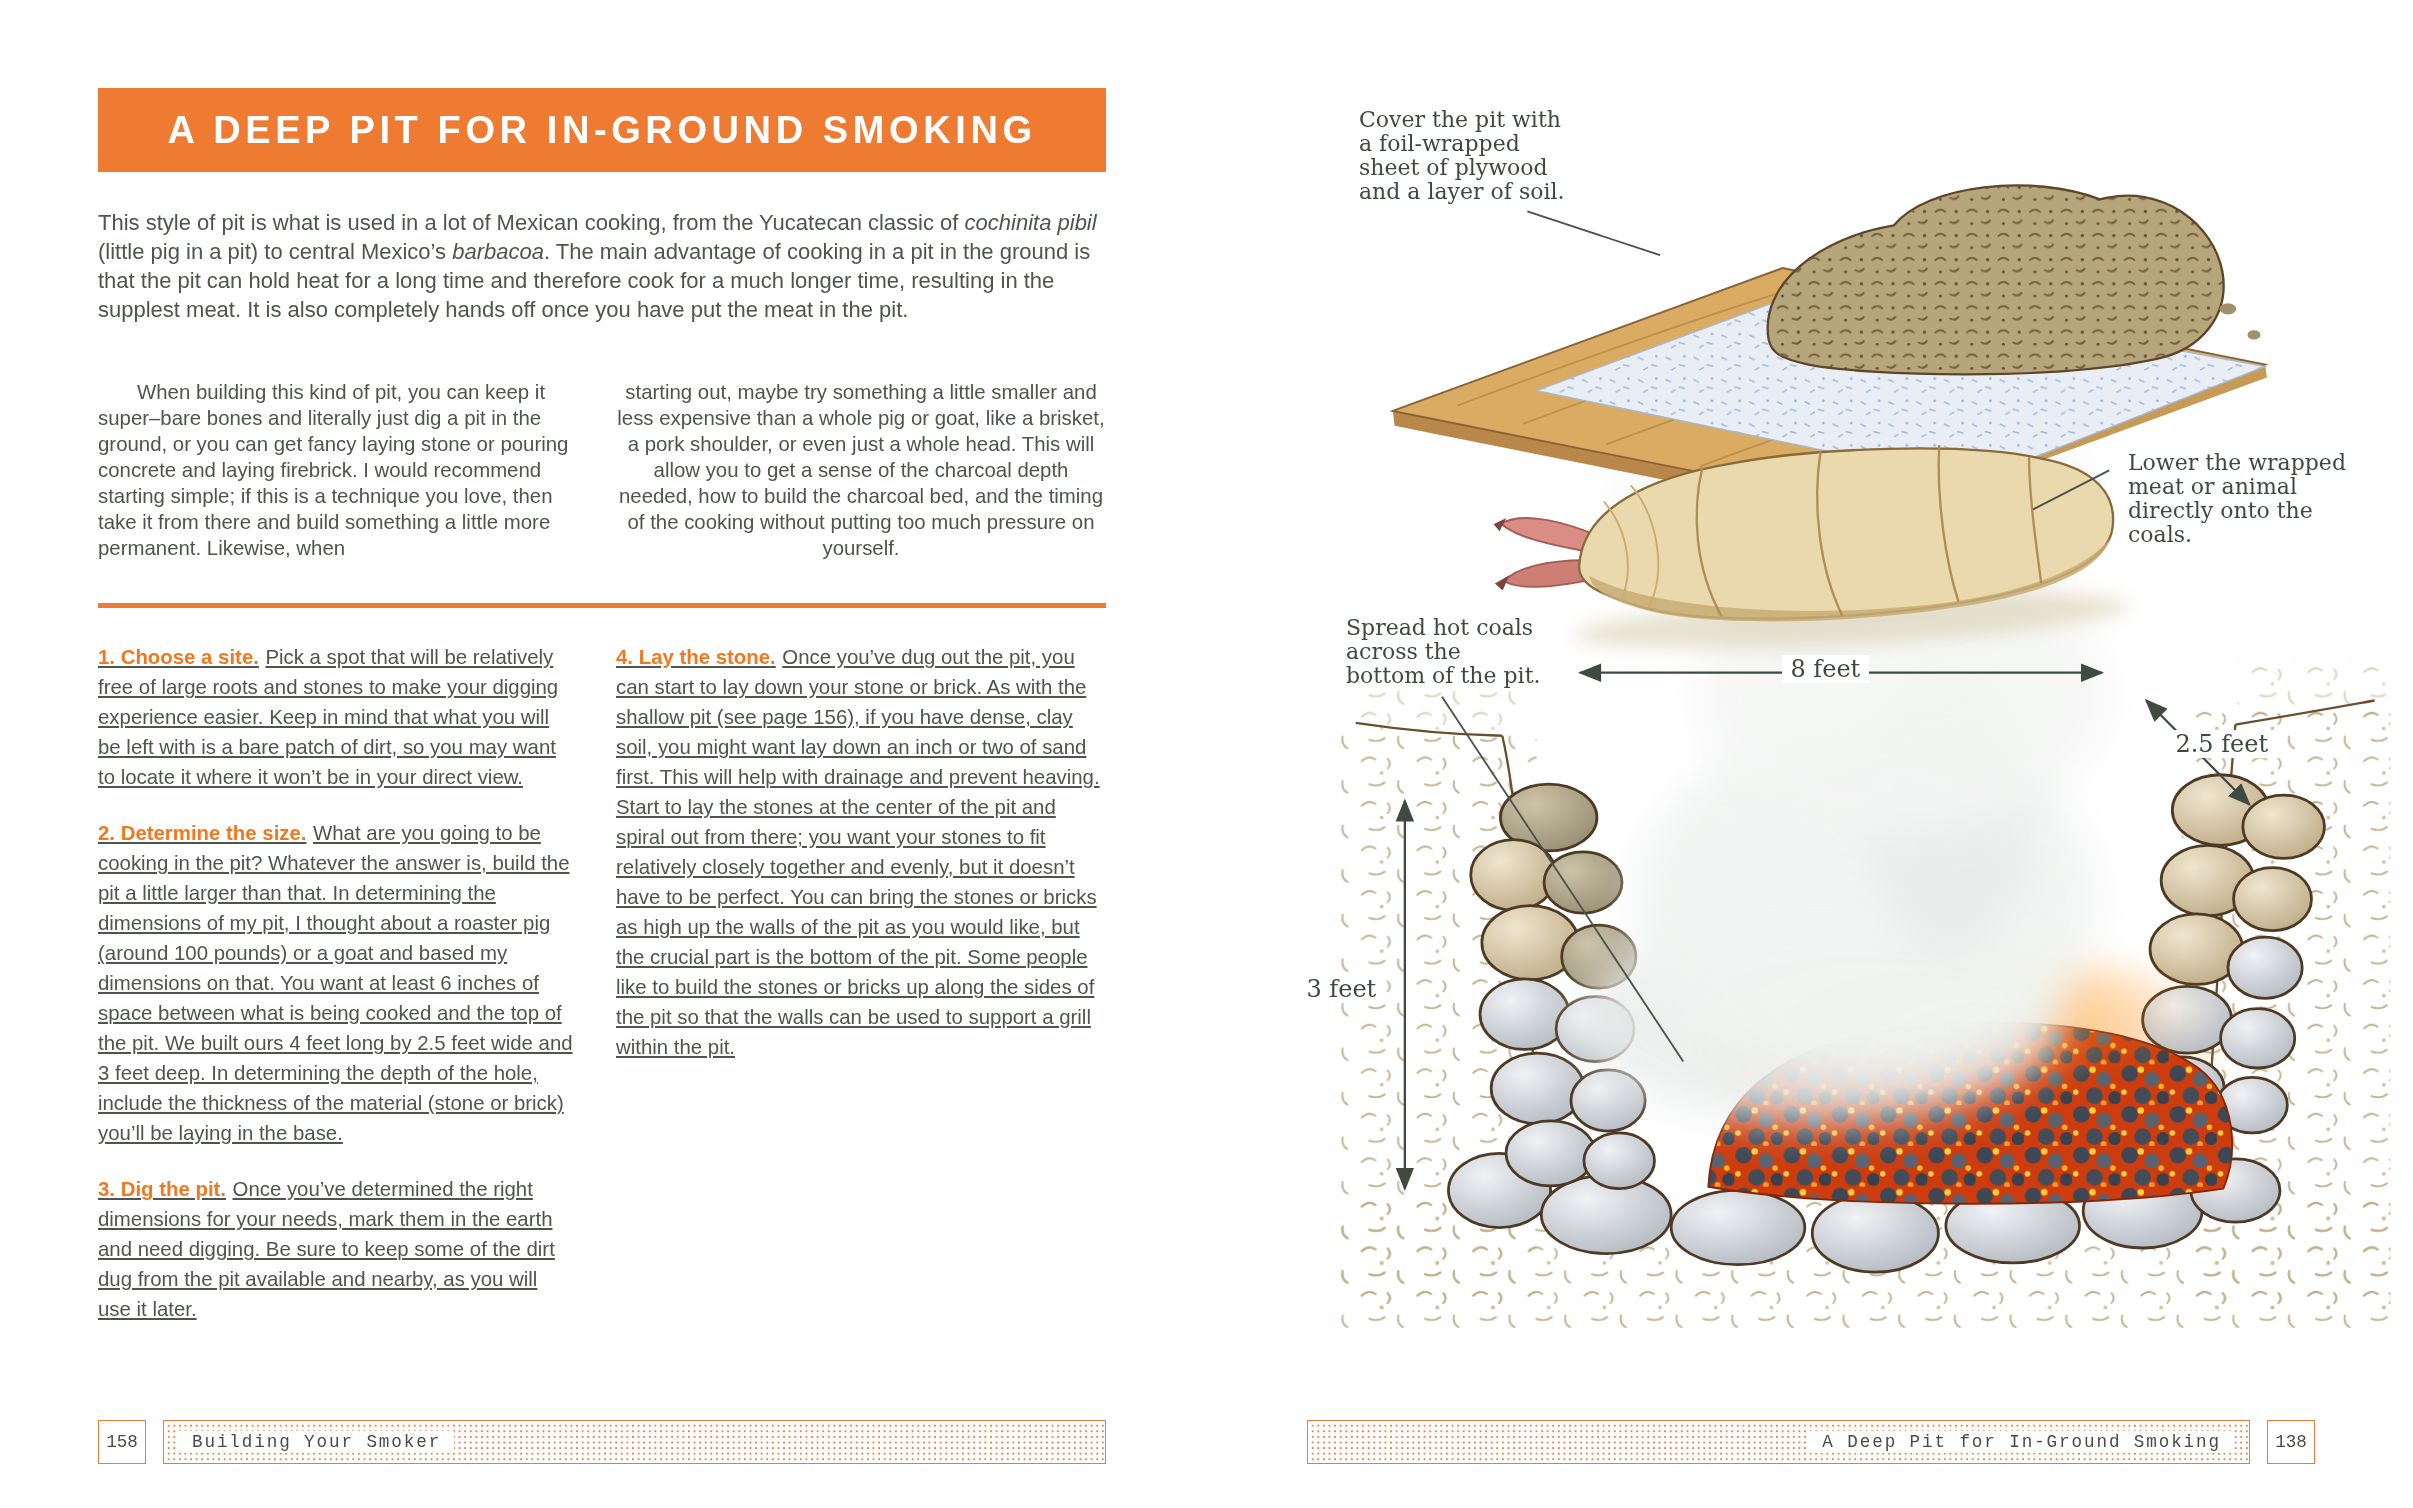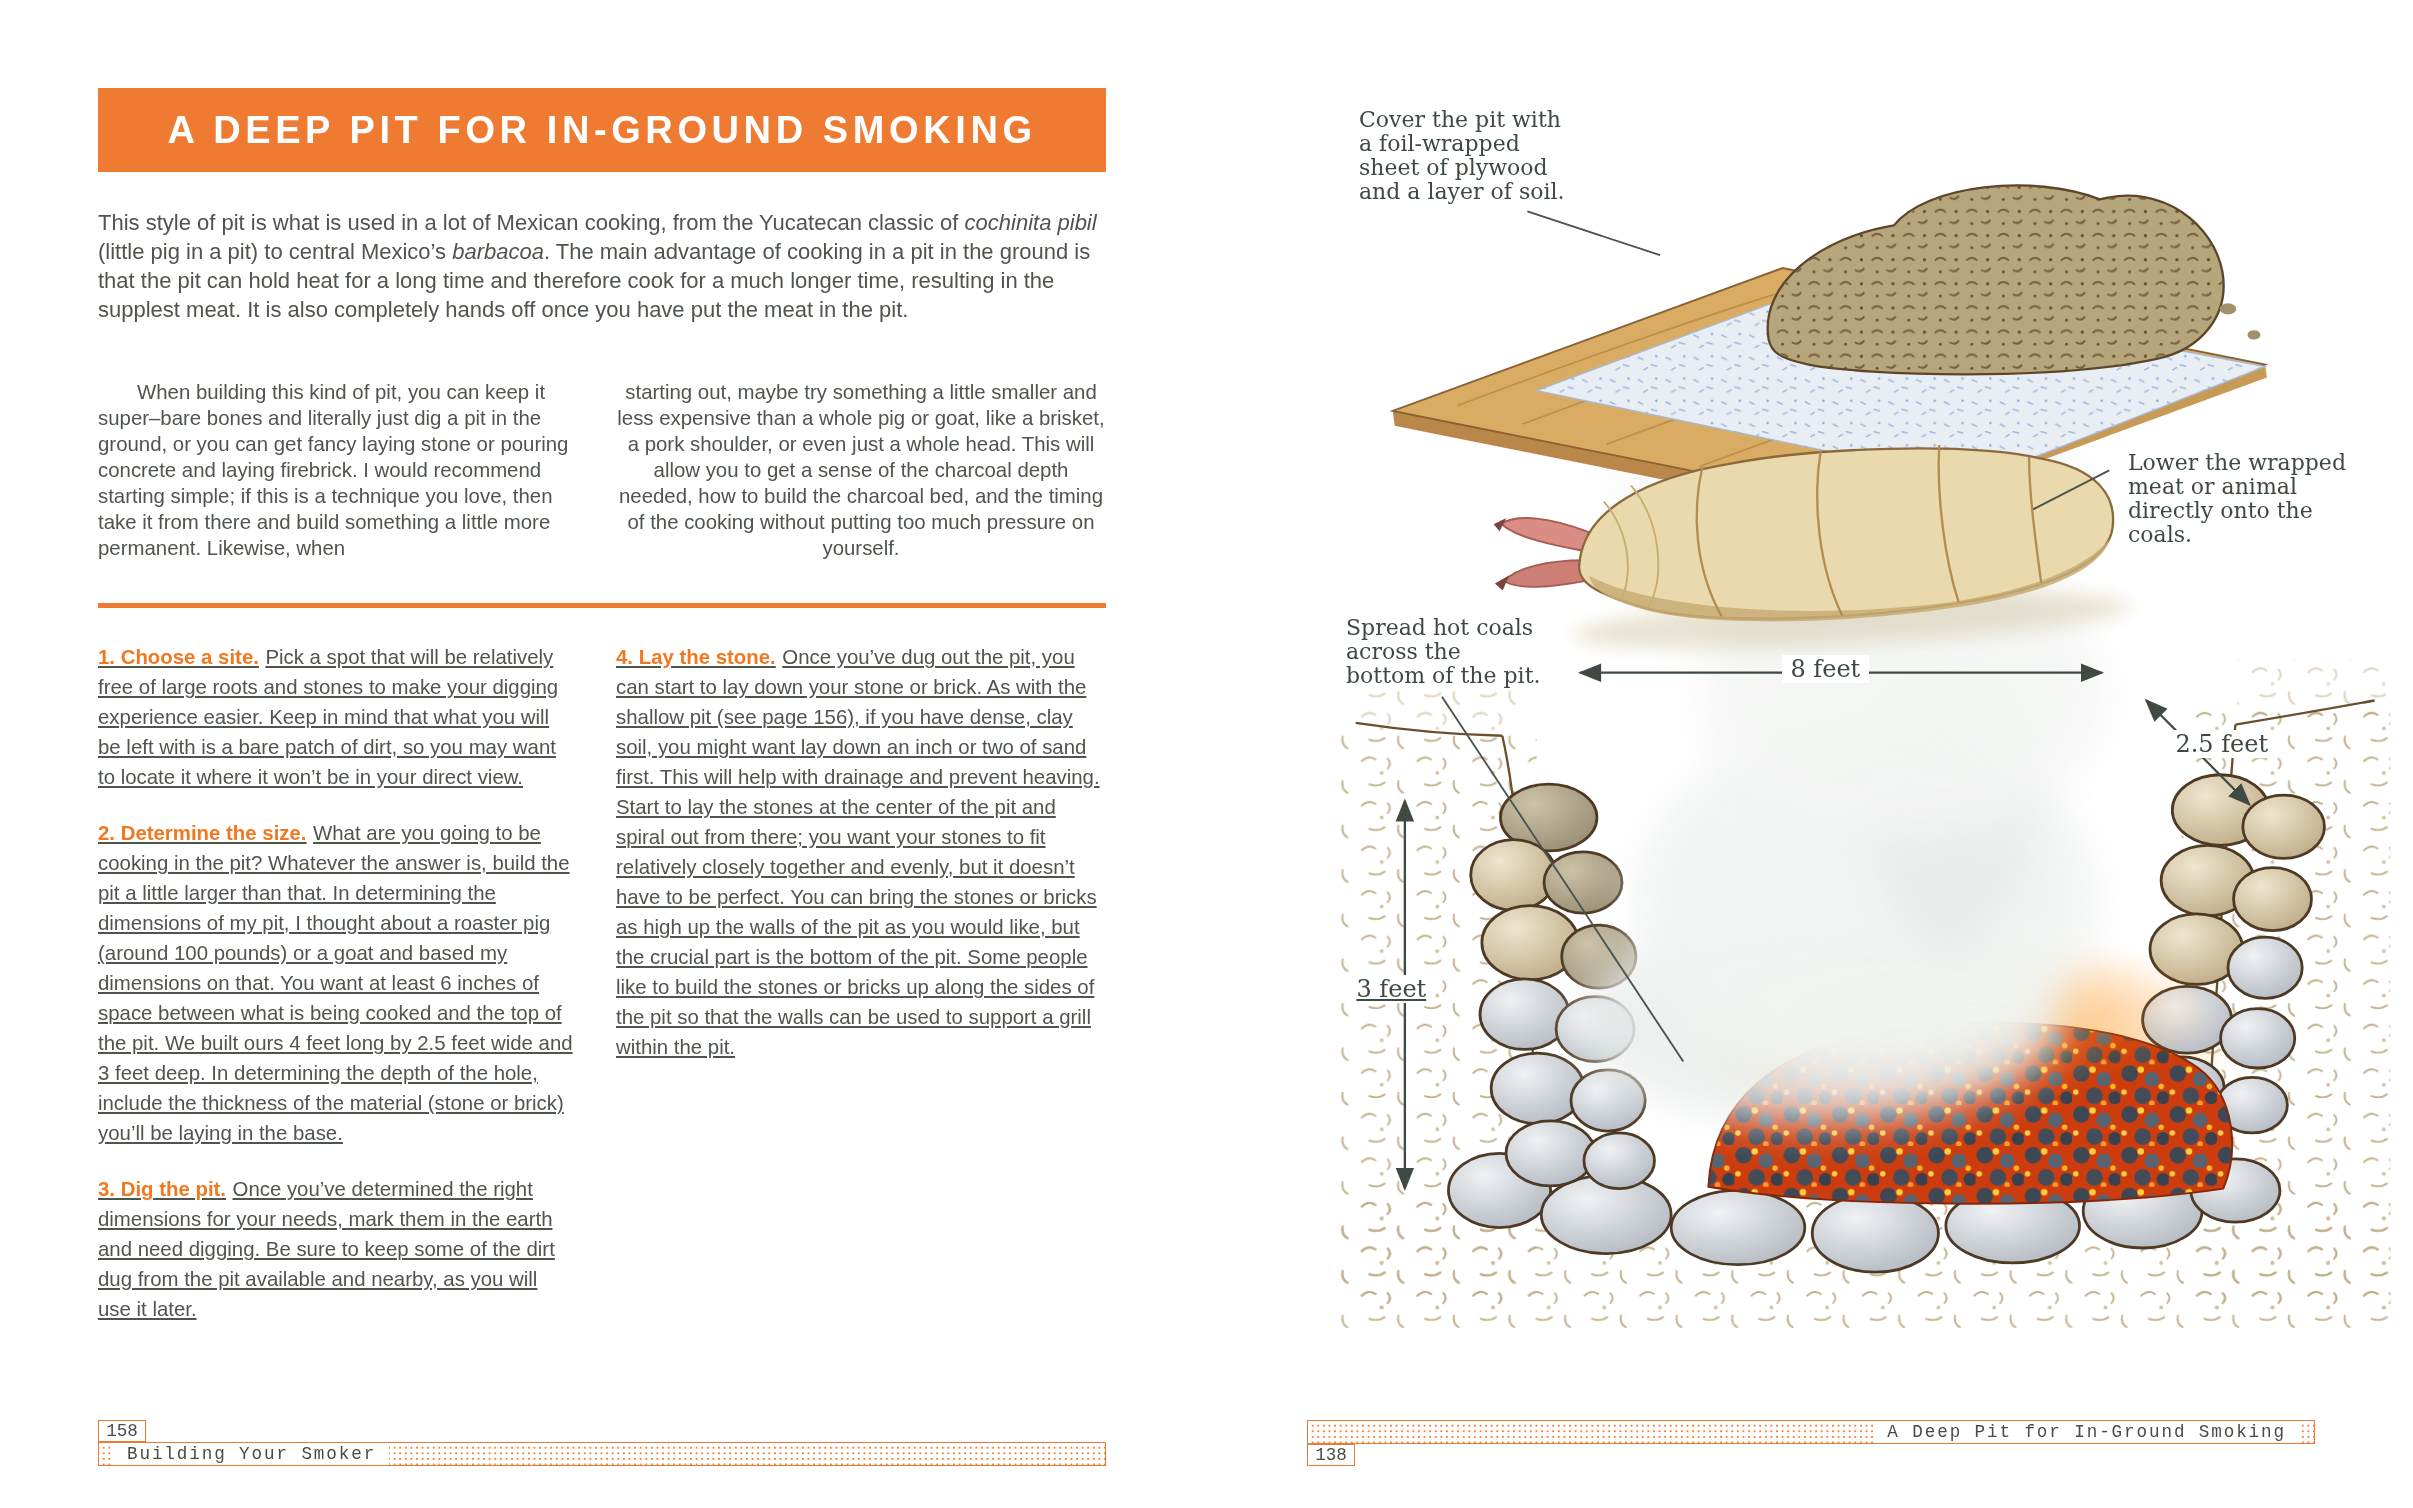--- a/index.html
+++ b/index.html
@@ -37,21 +37,21 @@
   .col-1{left:98px;top:379px;width:475px;}
   .col-1 p{text-indent:39px;}
   .col-2{left:616px;top:379px;width:490px;text-align:center;}
   .divider{left:98px;top:603px;width:1008px;height:4.6px;background:var(--accent-orange);}
   .steps-left{left:98px;top:642px;width:475px;}
   .steps-right{left:616px;top:642px;width:490px;}
   .step{font-size:20.4px;line-height:30px;margin-bottom:26px;text-decoration:underline;}
   .step-label{color:var(--step-orange);font-weight:bold;margin-right:6.5px;}
 
   
-  .footer{height:36px;display:flex;gap:0;flex-direction:column;}
+  .footer{height:44px;display:flex;gap:17px;}
   .footer-left{left:98px;top:1420px;width:1008px;}
   .footer-right{left:1307px;top:1420px;width:1008px;}
   .pagenum-box{
     width:48px;border:1.9px solid var(--accent-orange);background:#fff;
     display:flex;align-items:center;justify-content:center;
     font-family:"Liberation Mono","DejaVu Sans Mono",monospace;
     font-size:17.6px;color:var(--footer-text);
   }
   .dotbar{
     flex:1;border:1.9px solid var(--accent-orange);
@@ -76,21 +76,21 @@
   .ann-cover{left:1359px;top:108px;width:219px;}
   .ann-lower{left:2128px;top:451px;width:252px;}
   .ann-spread{left:1346px;top:616px;width:199px;}
   .dim{
     font-family:"DejaVu Serif","Liberation Serif",serif;
     font-size:24px;color:var(--annotation-text);
     background:#fff;padding:0 8.4px;z-index:5;white-space:nowrap;
   }
   .dim-length{left:1782px;top:655px;}
   .dim-width{left:2167px;top:730px;}
-  .dim-depth{left:1348px;top:975px;text-decoration:underline;}
+  .dim-depth{left:1298px;top:975px;}
 
   .illustration{left:1300px;top:84px;width:1095px;height:1272px;z-index:1;}
 </style>
 </head>
 <body>
 
 <div class="abs title-banner">
   <h1>A DEEP PIT FOR IN-GROUND SMOKING</h1>
 </div>
 

